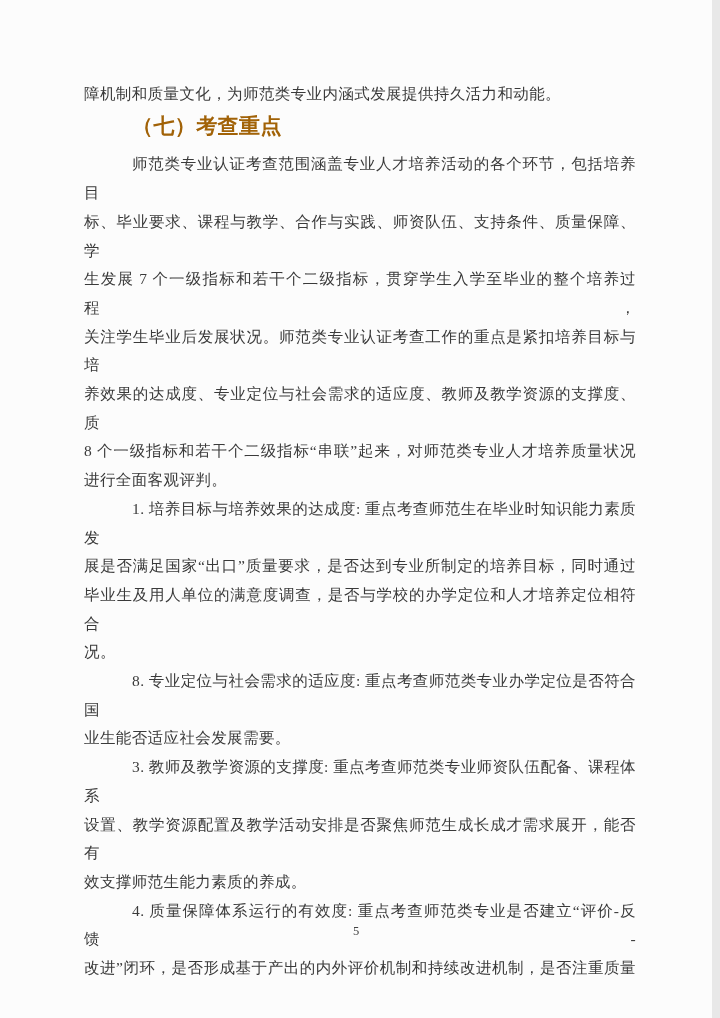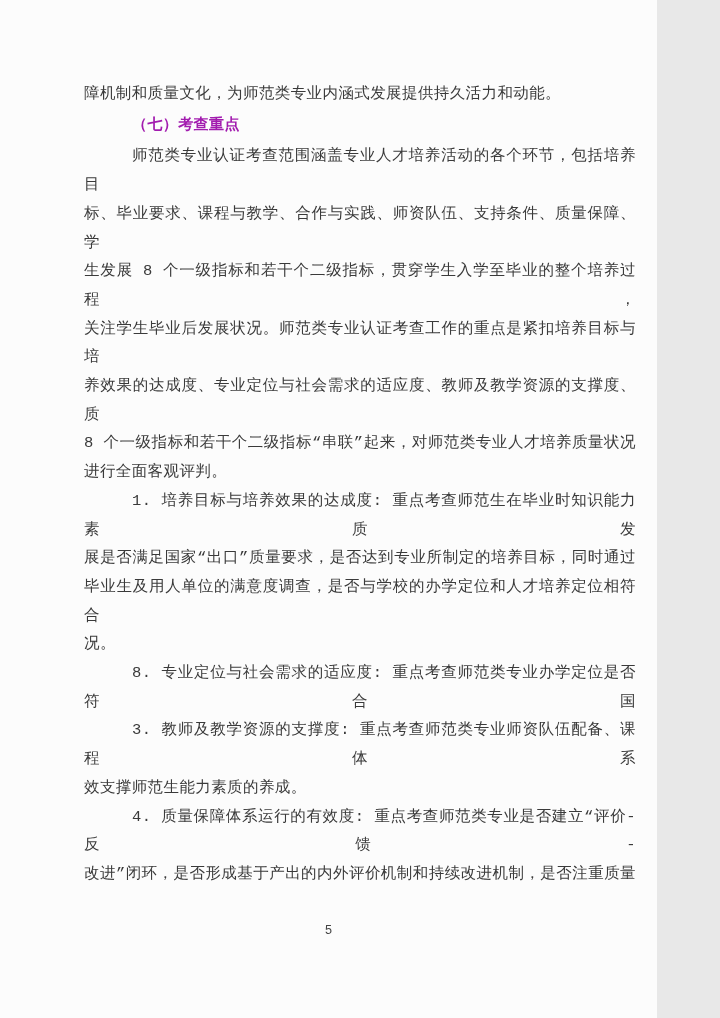--- a/index.html
+++ b/index.html
@@ -1,21 +1,21 @@
 <!DOCTYPE html>
 <html><head>
 <meta charset="utf-8">
 <style>
   html, body { margin: 0; padding: 0; background: #e8e8e8; }
   .page {
     position: relative;
-    width: 657px;
+    width: 712px;
     height: 1018px;
     background: #fcfcfc;
-    font-family: Liberation Mono, monospace;
+    font-family: Liberation Serif, serif;
     color: #3a3a3a;
     overflow: hidden;
   }
   .content {
     position: absolute;
     left: 84px;
     top: 80px;
     width: 552px;
   }
   .line {
@@ -27,24 +27,24 @@
   }
   .line.fill {
     text-align: justify;
     text-align-last: justify;
   }
   .line.indent {
     text-indent: 48px;
   }
   .line.heading {
     font-weight: bold;
-    color: #a21caf;
-    font-size: 15px;
+    color: #a16207;
+    font-size: 21px;
     margin-top: 3px;
-    margin-bottom: 2px;
+    margin-bottom: 10px;
     text-align: left;
     text-align-last: left;
   }
   .footer {
     position: absolute;
     top: 924px;
     left: 0;
     width: 100%;
     text-align: center;
     font-size: 12.5px;
@@ -54,29 +54,31 @@
 </style>
 </head>
 <body>
 
 <div class="page">
   <div class="content" id="doc-body">
       <div class="line">障机制和质量文化，为师范类专业内涵式发展提供持久活力和动能。</div>
       <div class="line heading indent">（七）考查重点</div>
       <div class="line indent fill">师范类专业认证考查范围涵盖专业人才培养活动的各个环节，包括培养目</div>
       <div class="line fill">标、毕业要求、课程与教学、合作与实践、师资队伍、支持条件、质量保障、学</div>
-      <div class="line fill">生发展 8 个一级指标和若干个二级指标，贯穿学生入学至毕业的整个培养过程，</div>
+      <div class="line fill">生发展 7 个一级指标和若干个二级指标，贯穿学生入学至毕业的整个培养过程，</div>
       <div class="line fill">关注学生毕业后发展状况。师范类专业认证考查工作的重点是紧扣培养目标与培</div>
       <div class="line fill">养效果的达成度、专业定位与社会需求的适应度、教师及教学资源的支撑度、质</div>
       <div class="line fill">8 个一级指标和若干个二级指标“串联”起来，对师范类专业人才培养质量状况</div>
       <div class="line">进行全面客观评判。</div>
       <div class="line indent fill">1. 培养目标与培养效果的达成度: 重点考查师范生在毕业时知识能力素质发</div>
       <div class="line fill">展是否满足国家“出口”质量要求，是否达到专业所制定的培养目标，同时通过</div>
       <div class="line fill">毕业生及用人单位的满意度调查，是否与学校的办学定位和人才培养定位相符合</div>
       <div class="line">况。</div>
       <div class="line indent fill">8. 专业定位与社会需求的适应度: 重点考查师范类专业办学定位是否符合国</div>
+      <div class="line">业生能否适应社会发展需要。</div>
       <div class="line indent fill">3. 教师及教学资源的支撑度: 重点考查师范类专业师资队伍配备、课程体系</div>
+      <div class="line fill">设置、教学资源配置及教学活动安排是否聚焦师范生成长成才需求展开，能否有</div>
       <div class="line">效支撑师范生能力素质的养成。</div>
       <div class="line indent fill">4. 质量保障体系运行的有效度: 重点考查师范类专业是否建立“评价-反馈-</div>
       <div class="line fill">改进”闭环，是否形成基于产出的内外评价机制和持续改进机制，是否注重质量</div>
     </div>
   <div class="footer">5</div>
 </div>
 
 </body></html>

